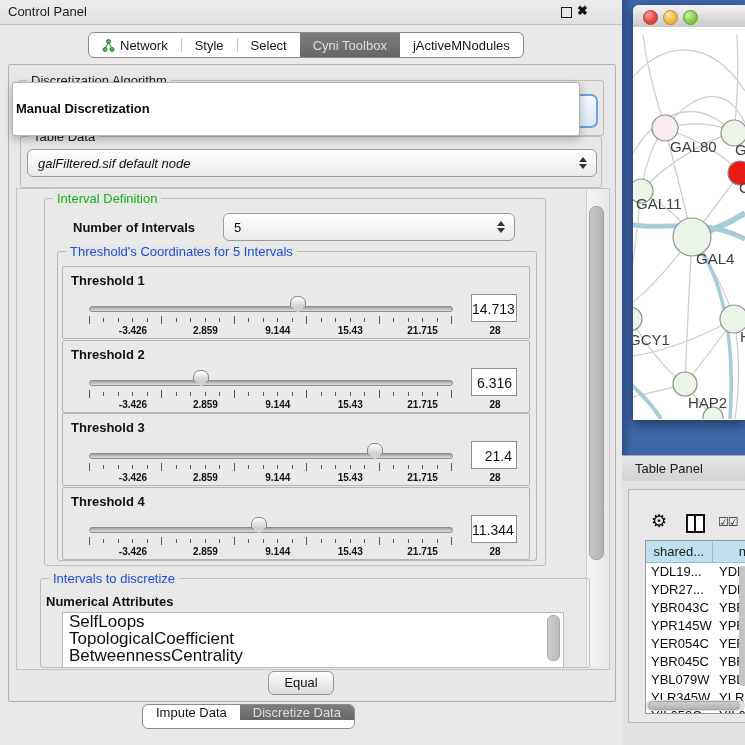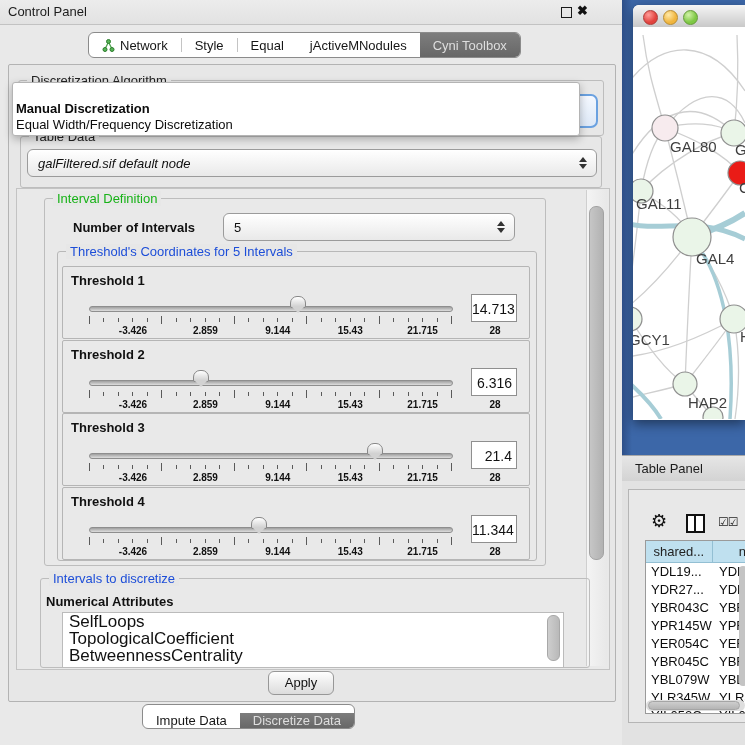--- a/index.html
+++ b/index.html
@@ -53,21 +53,21 @@
   .sl-labels{position:absolute;left:26px;top:58px;width:362px;height:11px;margin-left:44px;}
   .sl-label{position:absolute;transform:translateX(-50%);font-size:10px;font-weight:bold;color:#111;white-space:nowrap;}
   .val-box{position:absolute;left:408px;top:27px;width:46px;height:28px;background:#fff;border:1px solid #8f8f8f;font-size:14px;color:#111;text-align:right;line-height:28px;padding-right:4px;box-sizing:border-box;}
   
   .attr-sub{position:absolute;left:46px;top:594px;font-size:13px;font-weight:bold;color:#111;}
   .listbox{position:absolute;left:62px;top:612px;width:500px;height:54px;background:#fff;border:1px solid #bbb;overflow:hidden;font-size:17px;}
   .list-item{height:17px;line-height:17px;padding-left:6px;color:#111;white-space:nowrap;}
   .list-vsb{position:absolute;left:547px;top:615px;width:11px;height:44px;background:linear-gradient(90deg,#cecece,#b9b9b9);border:1px solid #a8a8a8;border-radius:6px;}
   
   .apply-btn{position:absolute;left:268px;top:671px;width:64px;height:22px;background:linear-gradient(#fefefe,#dcdcdc);border:1px solid #979797;border-radius:6px;font-size:13px;color:#111;text-align:center;line-height:21px;}
-  .bottom-tabbar{position:absolute;left:142px;top:704px;height:23px;display:flex;align-items:flex-end;background:#fff;border:1px solid #8b8b8b;border-radius:6px;overflow:hidden;font-size:13px;z-index:3;}
+  .bottom-tabbar{position:absolute;left:142px;top:704px;height:23px;display:flex;align-items:flex-start;background:#fff;border:1px solid #8b8b8b;border-radius:6px;overflow:hidden;font-size:13px;z-index:3;}
   
   .desktop{position:absolute;left:622px;top:0;width:123px;height:455px;background:linear-gradient(90deg,#2e4f88 0px,#3c67a8 10px);}
   .mac-window{position:absolute;left:633px;top:5px;width:112px;height:415px;background:#fff;border-radius:6px 0 0 0;box-shadow:0 4px 12px rgba(0,0,0,.45);}
   .mac-titlebar{position:absolute;left:0;top:0;width:100%;height:22px;background:linear-gradient(#f5f5f5,#c9c9c9);border-bottom:1px solid #8e8e8e;border-radius:6px 0 0 0;}
   .light{position:absolute;top:5px;width:13px;height:13px;border-radius:50%;}
   .light.red{left:10px;background:radial-gradient(circle at 35% 30%, #ff9d99, #e2433e 60%);border:1px solid #ad3a36;}
   .light.yellow{left:30px;background:radial-gradient(circle at 35% 30%, #ffe9a8, #f0b53e 60%);border:1px solid #b88c31;}
   .light.green{left:50px;background:radial-gradient(circle at 35% 30%, #d2f2a8, #7ec844 60%);border:1px solid #649a39;}
   .net-canvas{position:absolute;left:0;top:22px;width:112px;height:392px;overflow:hidden;background:#fff;}
   
@@ -116,41 +116,40 @@
             </svg>
           </span>
           <span>Network</span>
         </div>
         <div class="tabsep"></div>
         <div class="tab">
           <span>Style</span>
         </div>
         <div class="tabsep"></div>
         <div class="tab">
-          <span>Equal</span>
+          <span>Select</span>
+        </div>
+        <div class="tab sel">
+          <span>Cyni Toolbox</span>
         </div>
         <div class="tab">
           <span>jActiveMNodules</span>
-        </div>
-        <div class="tab sel">
-          <span>Cyni Toolbox</span>
         </div>
       </div>
 
     <div class="outer-panel"></div>
 
     <div class="group" style="left:18px;top:80px;width:584px;height:54px;">
       <span class="gtitle">Discretization Algorithm</span>
     </div>
     <div class="combo-frag"></div>
 
     <div class="popup">
       <div class="pop-opts" id="algo-opts">
           <div class="pop-opt bold">Manual Discretization</div>
-          <div class="pop-opt">Equal Width/Frequency Discretization</div>
         </div>
     </div>
 
     <div class="group" style="left:20px;top:136px;width:580px;height:50px;">
       <span class="gtitle">Table Data</span>
       <div class="combo" style="left:6px;top:12px;width:568px;height:26px;font-style:italic;">
         <span class="cval">galFiltered.sif default node</span>
         <span class="spinners">
             <span class="tri-up"></span>
             <span class="tri-dn"></span>
@@ -351,21 +350,21 @@
       <span class="gtitle blue">Intervals to discretize</span>
     </div>
     <span class="attr-sub">Numerical Attributes</span>
     <div class="listbox" id="attr-list">
         <div class="list-item">SelfLoops</div>
         <div class="list-item">TopologicalCoefficient</div>
         <div class="list-item">BetweennessCentrality</div>
       </div>
     <div class="list-vsb"></div>
 
-    <div class="apply-btn">Apply</div>
+    <div class="apply-btn">Equal</div>
 
     <div class="bottom-tabbar" id="bottom-tabs">
         <div class="tab">
           <span>Impute Data</span>
         </div>
         <div class="tab sel">
           <span>Discretize Data</span>
         </div>
       </div>
   </div>

